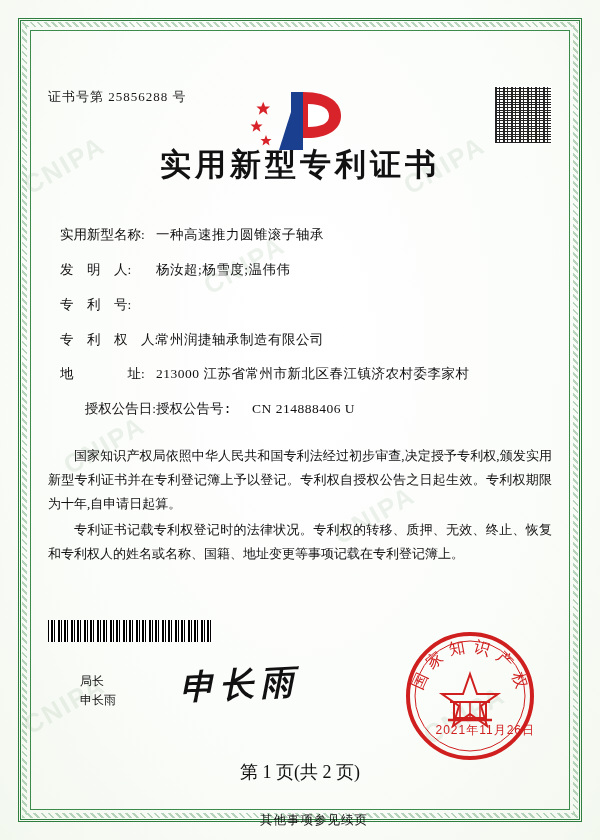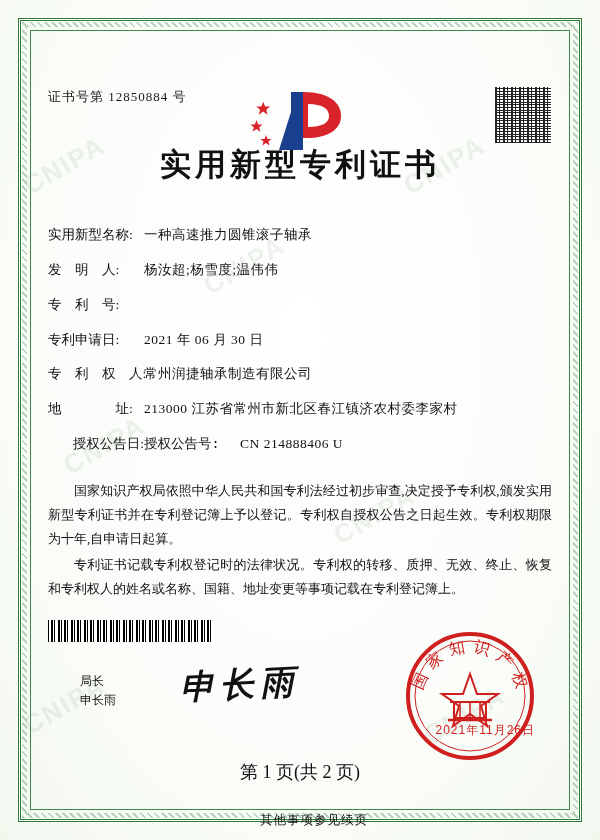--- a/index.html
+++ b/index.html
@@ -109,20 +109,21 @@
     letter-spacing: 4px;
     color: #111;
     margin-top: 38px;
     font-family: "Liberation Serif", serif;
   }
   .fields {
     margin-top: 42px;
     font-size: 13.5px;
     color: #111;
     line-height: 1.1;
+    margin-left: 12px;
   }
   .row {
     display: flex;
     align-items: baseline;
     margin-bottom: 20px;
   }
   .label {
     width: 96px;
     flex: 0 0 96px;
     letter-spacing: 0px;
@@ -240,39 +241,35 @@
         <polygon points="10,22 13,30 21,30 15,35 17,43 10,38 3,43 5,35 -1,30 7,30" fill="#d8232a" transform="translate(16,42) scale(0.5)"></polygon>
         <path d="M46 10 L58 10 L58 68 L46 68 Z" fill="#1b3f8f"></path>
         <path d="M34 68 L46 30 L46 68 Z" fill="#1b3f8f"></path>
         <path d="M58 10 C86 10 96 22 96 34 C96 48 82 56 62 56 L58 56 Z" fill="#d8232a"></path>
         <path d="M63 22 C78 22 84 27 84 34 C84 41 77 45 63 45 Z" fill="#ffffff"></path>
       </g>
     </svg>
 
     <div class="qr"></div>
 
-    <div class="cert-no">证书号第 12850884 号</div>
+    <div class="cert-no">证书号第 25856288 号</div>
 
     <div class="title">实用新型专利证书</div>
 
     <div class="fields">
       <div class="row">
         <div class="label">实用新型名称:</div>
         <div class="value">一种高速推力圆锥滚子轴承</div>
       </div>
       <div class="row">
         <div class="label">发　明　人:</div>
         <div class="value">杨汝超;杨雪度;温伟伟</div>
       </div>
       <div class="row">
         <div class="label">专　利　号:</div>
-      </div>
-      <div class="row">
-        <div class="label">专利申请日:</div>
-        <div class="value">2021 年 06 月 30 日</div>
       </div>
       <div class="row">
         <div class="label">专　利　权　人:</div>
         <div class="value">常州润捷轴承制造有限公司</div>
       </div>
       <div class="row">
         <div class="label">地　　　　址:</div>
         <div class="value">213000 江苏省常州市新北区春江镇济农村委李家村</div>
       </div>
       <div class="row dual">

